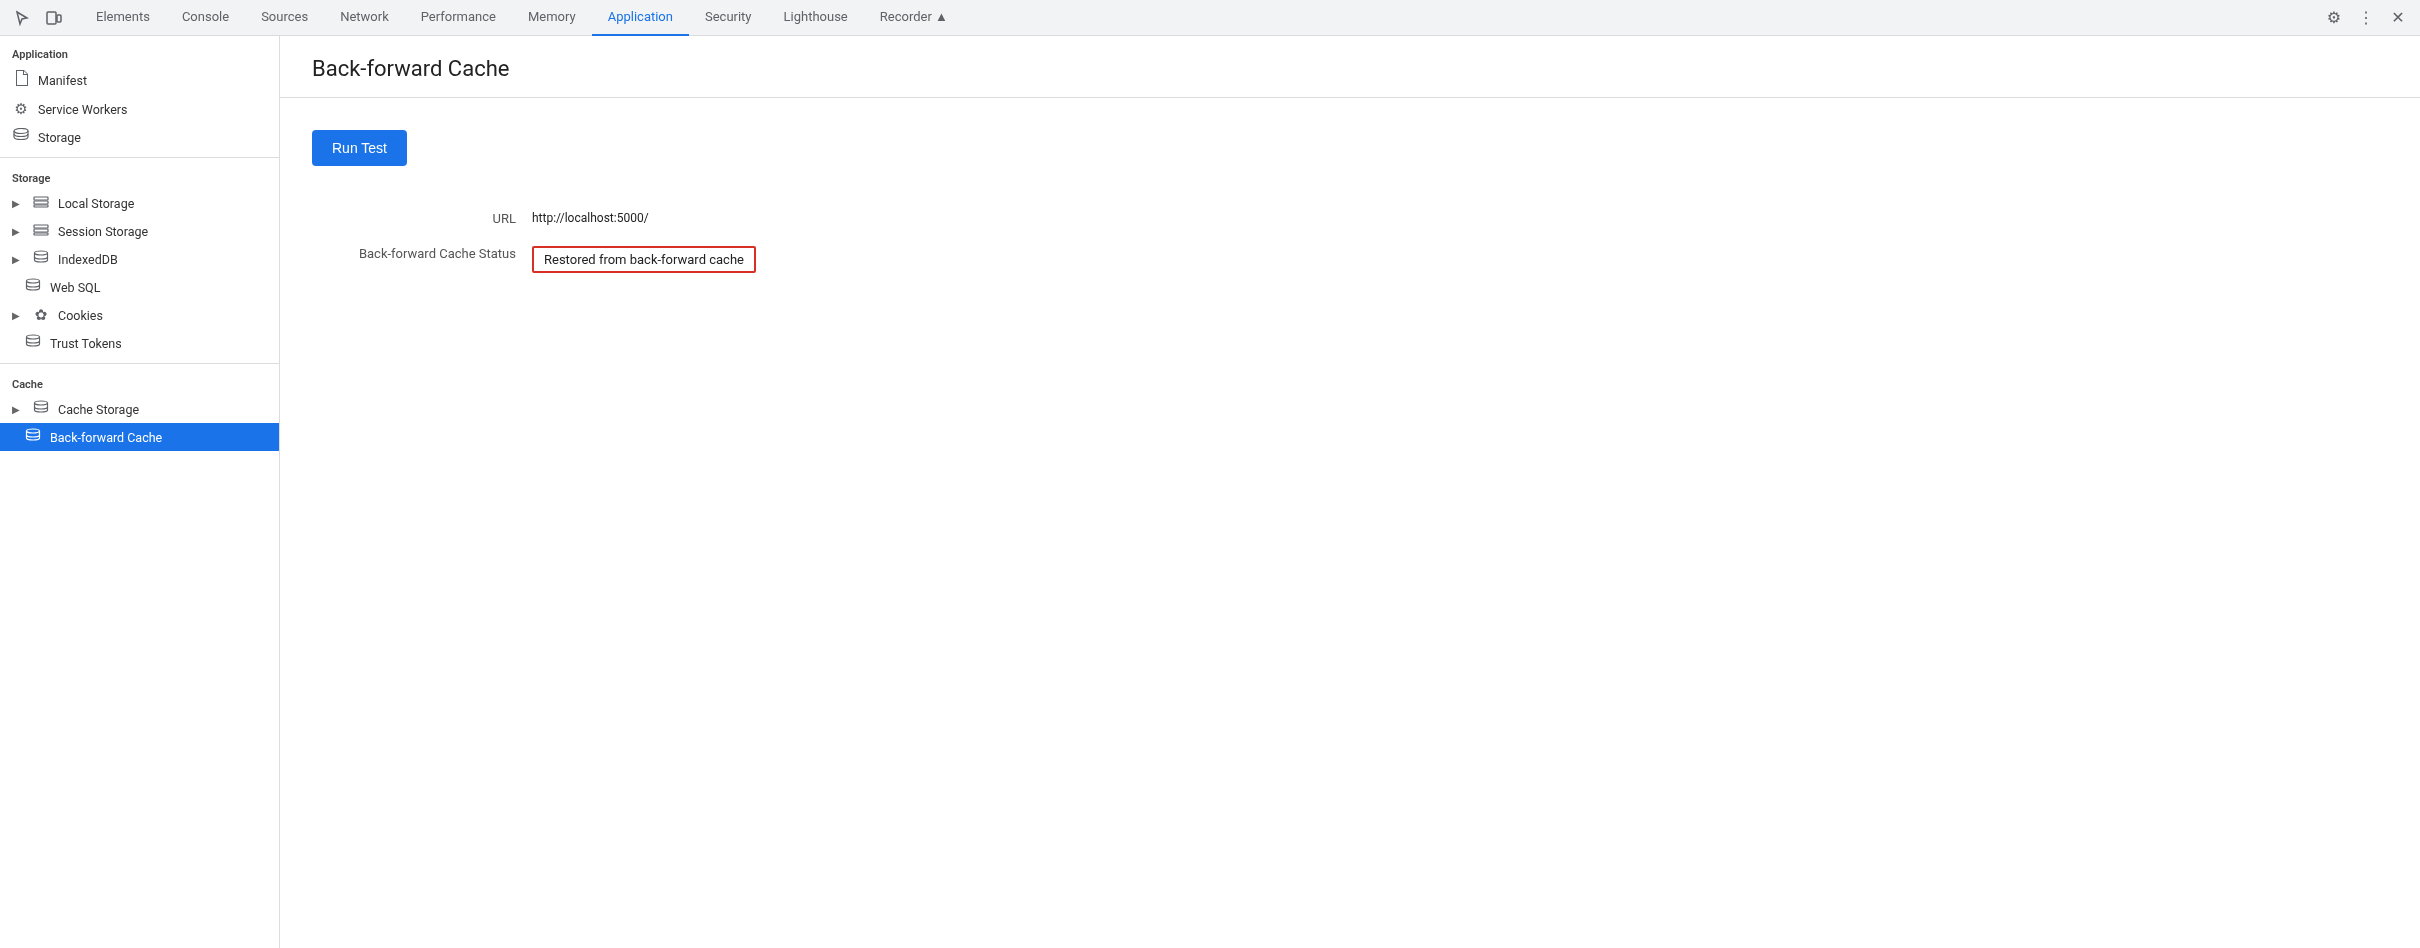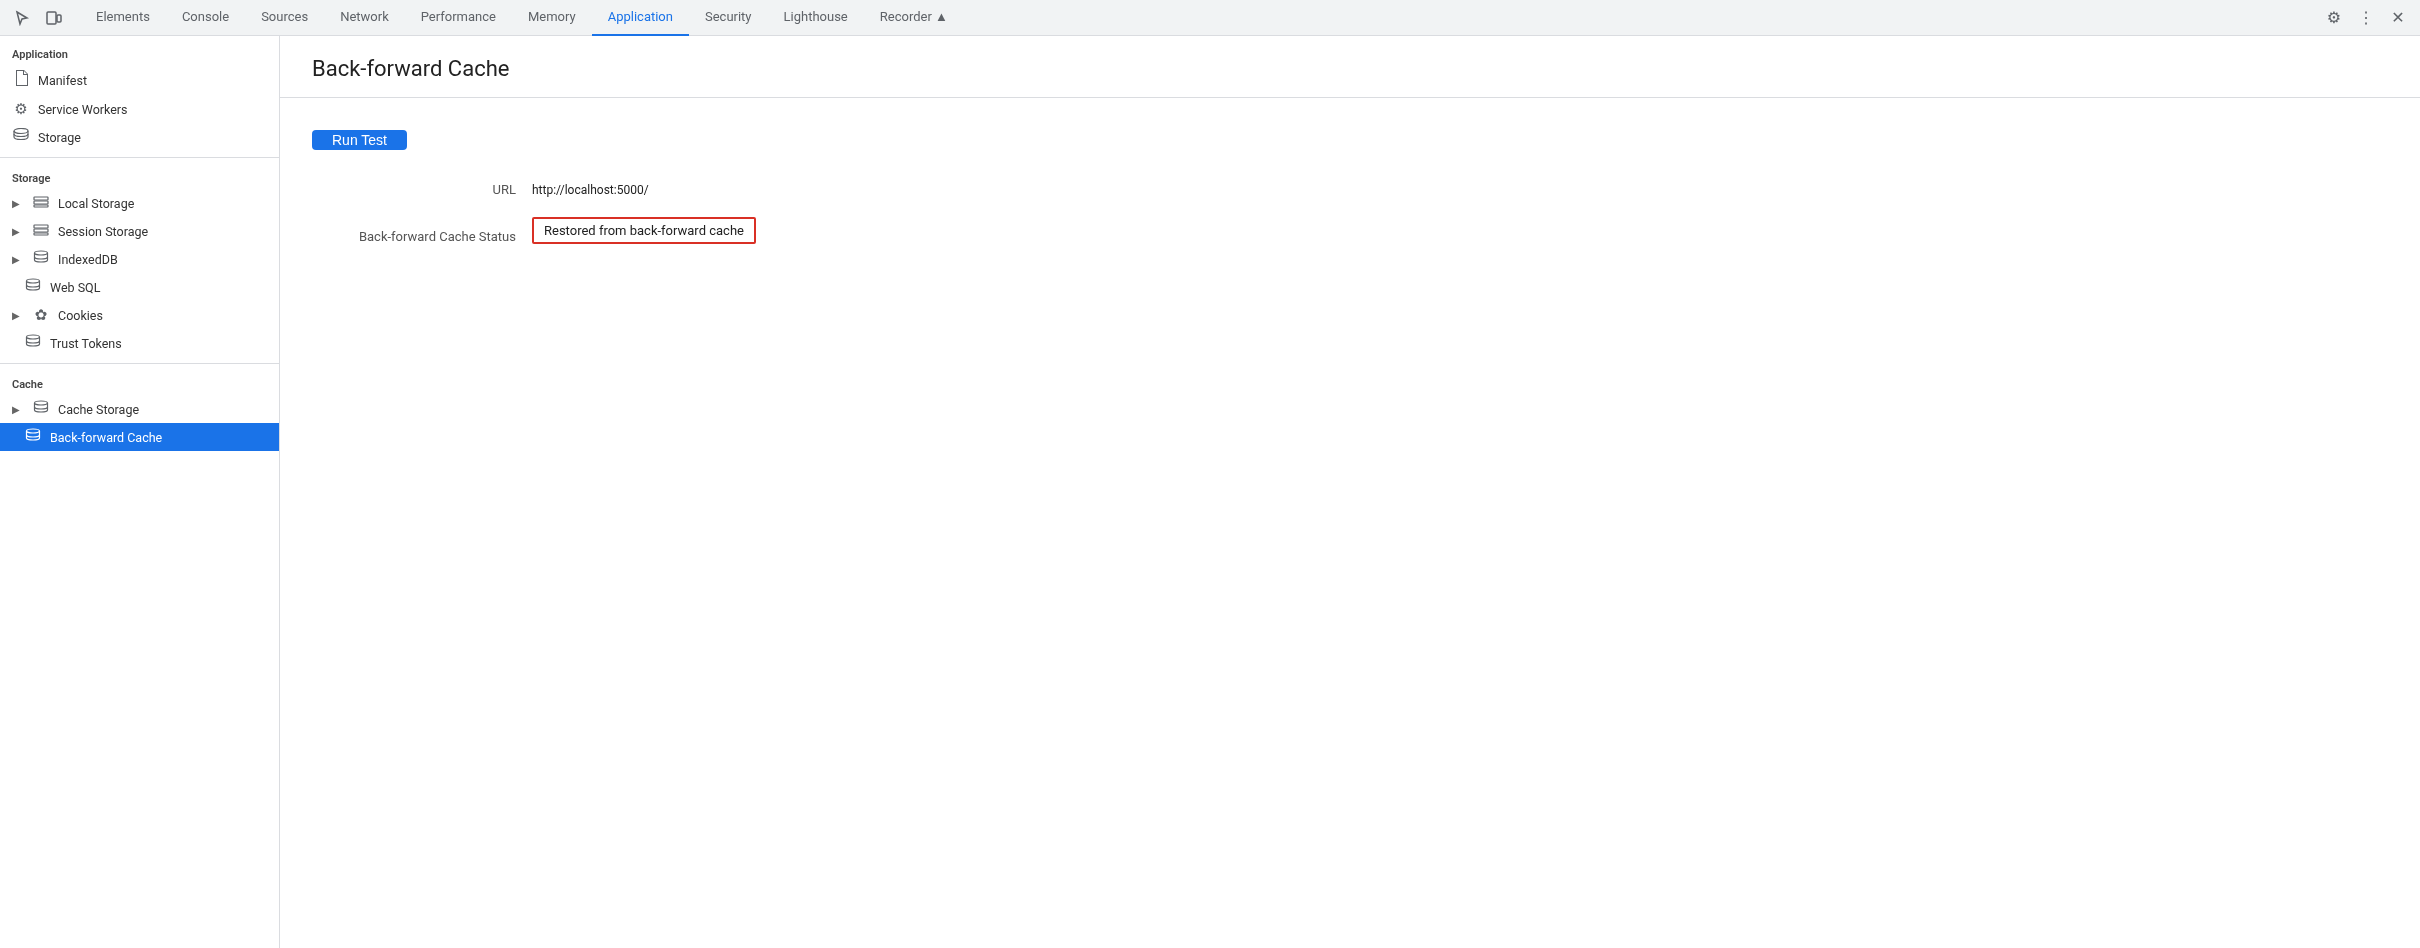--- a/index.html
+++ b/index.html
@@ -137,30 +137,30 @@
     }
     .content-body {
       padding: 32px 32px;
     }
 
     .run-test-btn {
       background: #1a73e8;
       color: #fff;
       border: none;
       border-radius: 4px;
-      padding: 2px 20px;
+      padding: 10px 20px;
       font-size: 14px;
       cursor: pointer;
       font-weight: 500;
-      margin-bottom: 32px;
+      margin-bottom: 45px;
     }
 
     .info-row {
       display: flex;
-      align-items: flex-end;
+      align-items: flex-start;
       margin-bottom: 20px;
     }
     .info-label {
       color: #555;
       font-size: 13px;
       min-width: 220px;
       text-align: right;
       padding-right: 16px;
     }
     .info-value {

